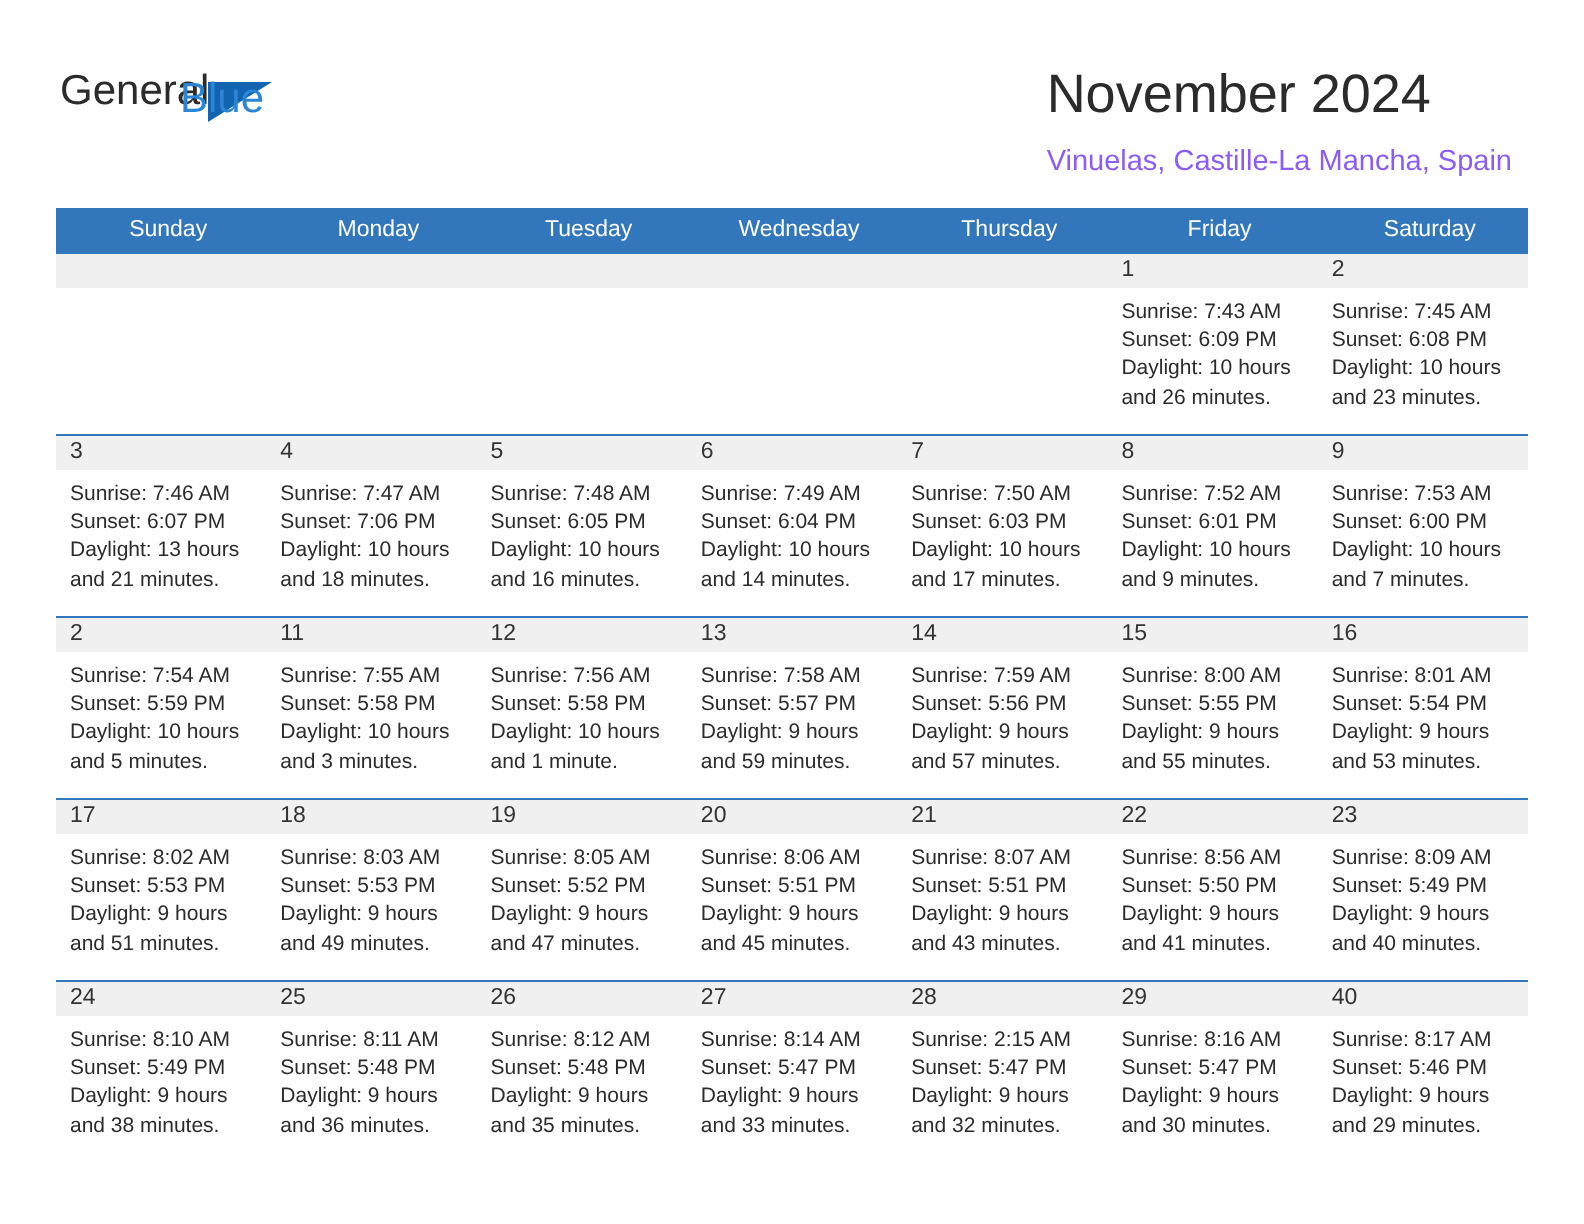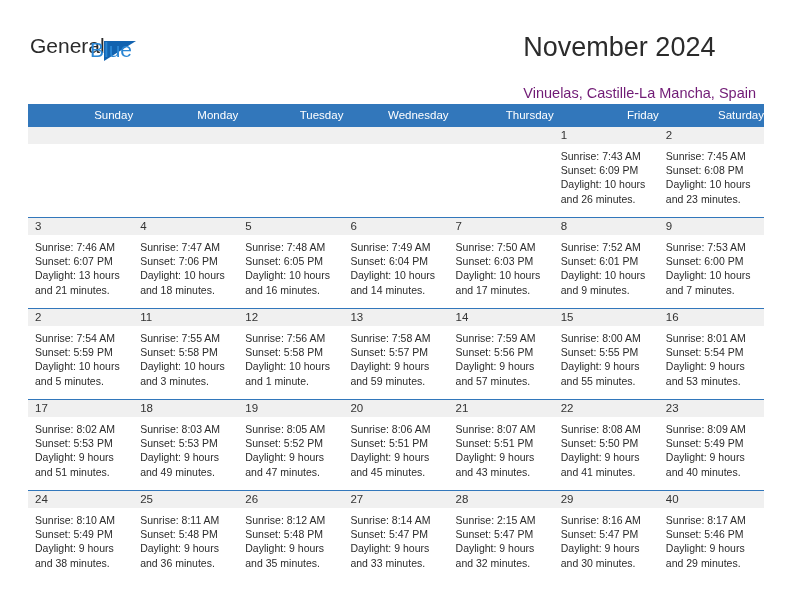--- a/index.html
+++ b/index.html
@@ -69,23 +69,23 @@
     top: 30px;
   }
   .month-title {
     font-size: 27px;
     color: #2b2b2b;
     line-height: 34px;
     font-weight: normal;
     white-space: nowrap;
   }
   .location {
-    margin-top: 20px;
+    margin-top: 8px;
     font-size: 14.5px;
-    color: #701a75;
+    color: #8b5cf6;
     line-height: 18px;
     white-space: nowrap;
   }
 
   
   .calendar {
     position: absolute;
     left: 28px;
     top: 104px;
     width: 736px;
@@ -95,21 +95,21 @@
     table-layout: fixed;
     width: 736px;
   }
   table.cal col { width: 105.14px; }
 
   thead th {
     background: #3277bb;
     color: #ffffff;
     font-size: 11.5px;
     font-weight: normal;
-    text-align: right;
+    text-align: center;
     padding: 5px 0 5px 7px;
     height: 12px;
     border: none;
   }
 
   tbody td {
     vertical-align: top;
     padding: 0;
     height: 90px;
     border-top: 1px solid #3277bb;
@@ -365,21 +365,21 @@
               <div class="daynum-band">21</div>
               <div class="cell-body">
                 <div>Sunrise: 8:07 AM</div>
                 <div>Sunset: 5:51 PM</div>
                 <div class="daylight">Daylight: 9 hours and 43 minutes.</div>
               </div>
             </td>
             <td>
               <div class="daynum-band">22</div>
               <div class="cell-body">
-                <div>Sunrise: 8:08 AM</div>
+                <div>Sunrise: 8:56 AM</div>
                 <div>Sunset: 5:50 PM</div>
                 <div class="daylight">Daylight: 9 hours and 41 minutes.</div>
               </div>
             </td>
             <td>
               <div class="daynum-band">23</div>
               <div class="cell-body">
                 <div>Sunrise: 8:09 AM</div>
                 <div>Sunset: 5:49 PM</div>
                 <div class="daylight">Daylight: 9 hours and 40 minutes.</div>

